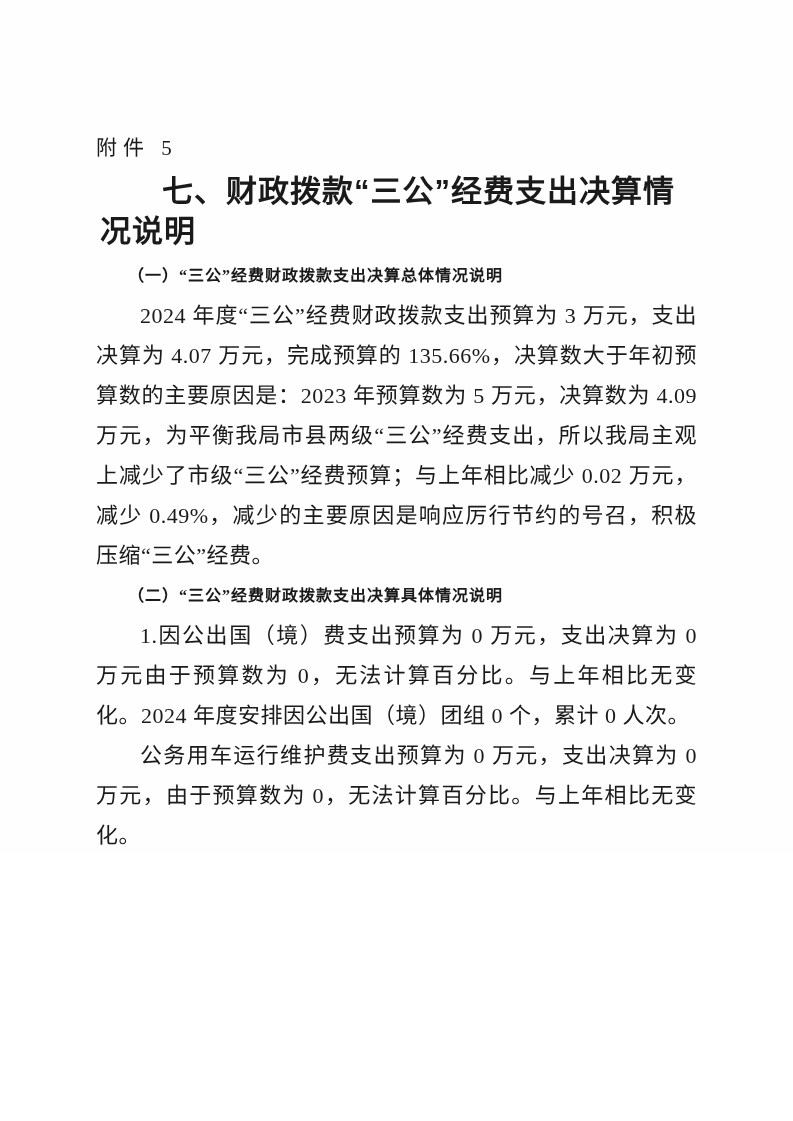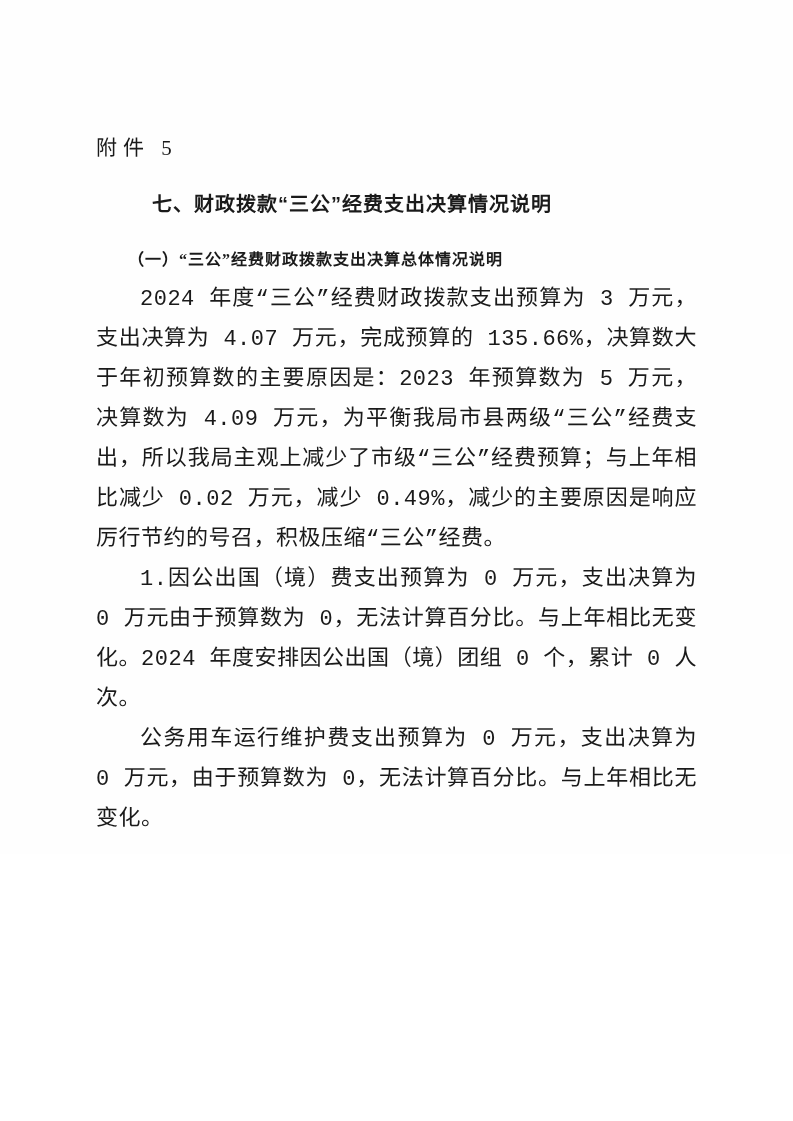--- a/index.html
+++ b/index.html
@@ -19,22 +19,22 @@
     padding: 128px 96px 0 96px;
     overflow: hidden;
   }
   .attachment {
     font-size: 21px;
     line-height: 40px;
     letter-spacing: 6px;
     text-align: left;
   }
   .doc-title {
-    margin: 16px;
-    font-size: 20px;
+    margin: 4px;
+    font-size: 31px;
     line-height: 40px;
     font-weight: bold;
     text-indent: 2em;
     font-family: "Liberation Sans", "DejaVu Sans", sans-serif;
     letter-spacing: 1px;
   }
   .section-heading {
     margin: 0;
     font-size: 16px;
     line-height: 40px;
@@ -43,21 +43,20 @@
     font-family: "Liberation Serif", "DejaVu Serif", serif;
     letter-spacing: 1px;
   }
   .body-para {
     margin: 0;
     font-size: 22px;
     line-height: 40px;
     text-indent: 2em;
     text-align: justify;
     letter-spacing: 0.5px;
-    font-family: Liberation Mono, monospace;
   }
   .page-number {
     position: absolute;
     top: 1034px;
     left: 0;
     width: 100%;
     text-align: center;
     font-size: 12px;
     color: #444;
     line-height: 16px;
@@ -69,20 +68,21 @@
 <div class="page">
 
   <div class="attachment">附件 5</div>
 
   <h1 class="doc-title">七、财政拨款“三公”经费支出决算情况说明</h1>
 
   <h2 class="section-heading">（一）“三公”经费财政拨款支出决算总体情况说明</h2>
 
   <p class="body-para">2024 年度“三公”经费财政拨款支出预算为 3 万元，支出决算为 4.07 万元，完成预算的 135.66%，决算数大于年初预算数的主要原因是：2023 年预算数为 5 万元，决算数为 4.09 万元，为平衡我局市县两级“三公”经费支出，所以我局主观上减少了市级“三公”经费预算；与上年相比减少 0.02 万元，减少 0.49%，减少的主要原因是响应厉行节约的号召，积极压缩“三公”经费。</p>
 
+  <h2 class="section-heading">（二）“三公”经费财政拨款支出决算具体情况说明</h2>
 
   <p class="body-para">1.因公出国（境）费支出预算为 0 万元，支出决算为 0 万元由于预算数为 0，无法计算百分比。与上年相比无变化。2024 年度安排因公出国（境）团组 0 个，累计 0 人次。</p>
 
 
 
   <p class="body-para">公务用车运行维护费支出预算为 0 万元，支出决算为 0 万元，由于预算数为 0，无法计算百分比。与上年相比无变化。</p>
 
 
 </div>
 

